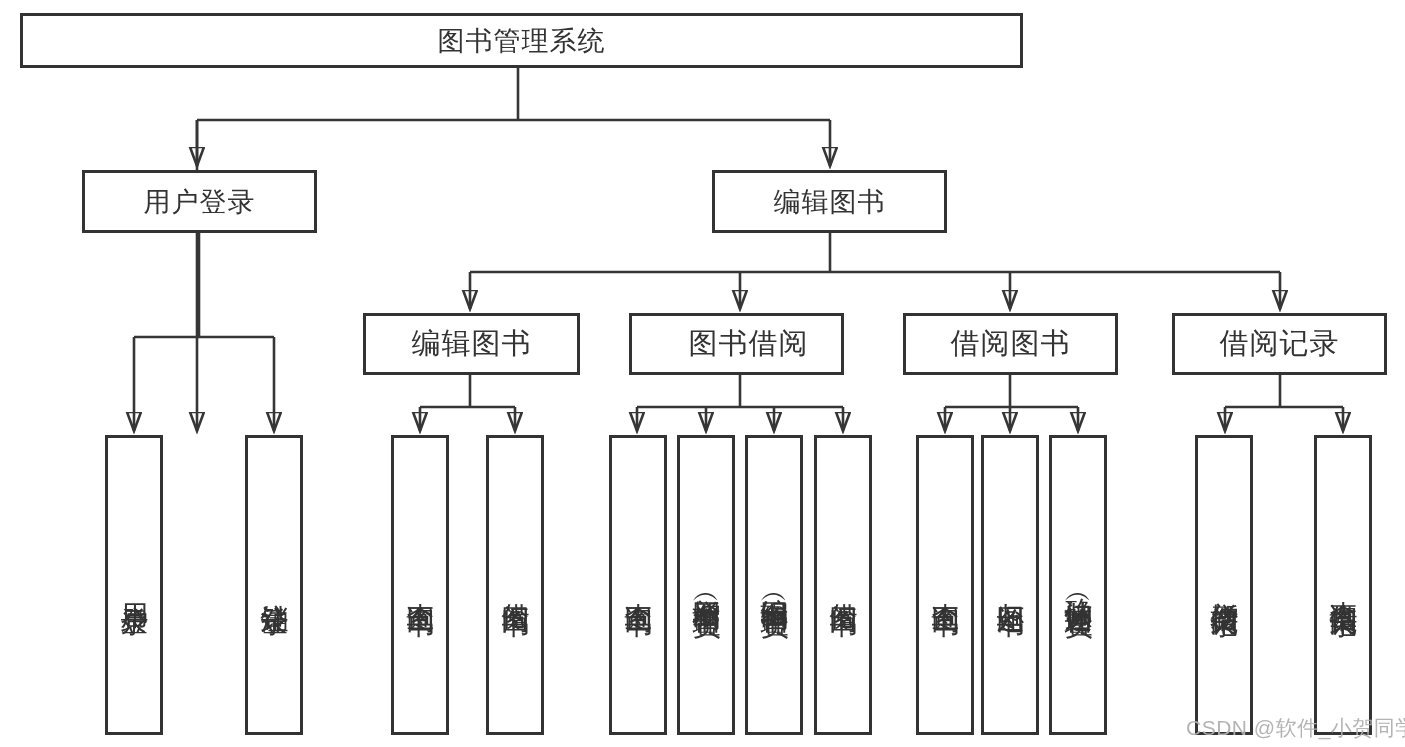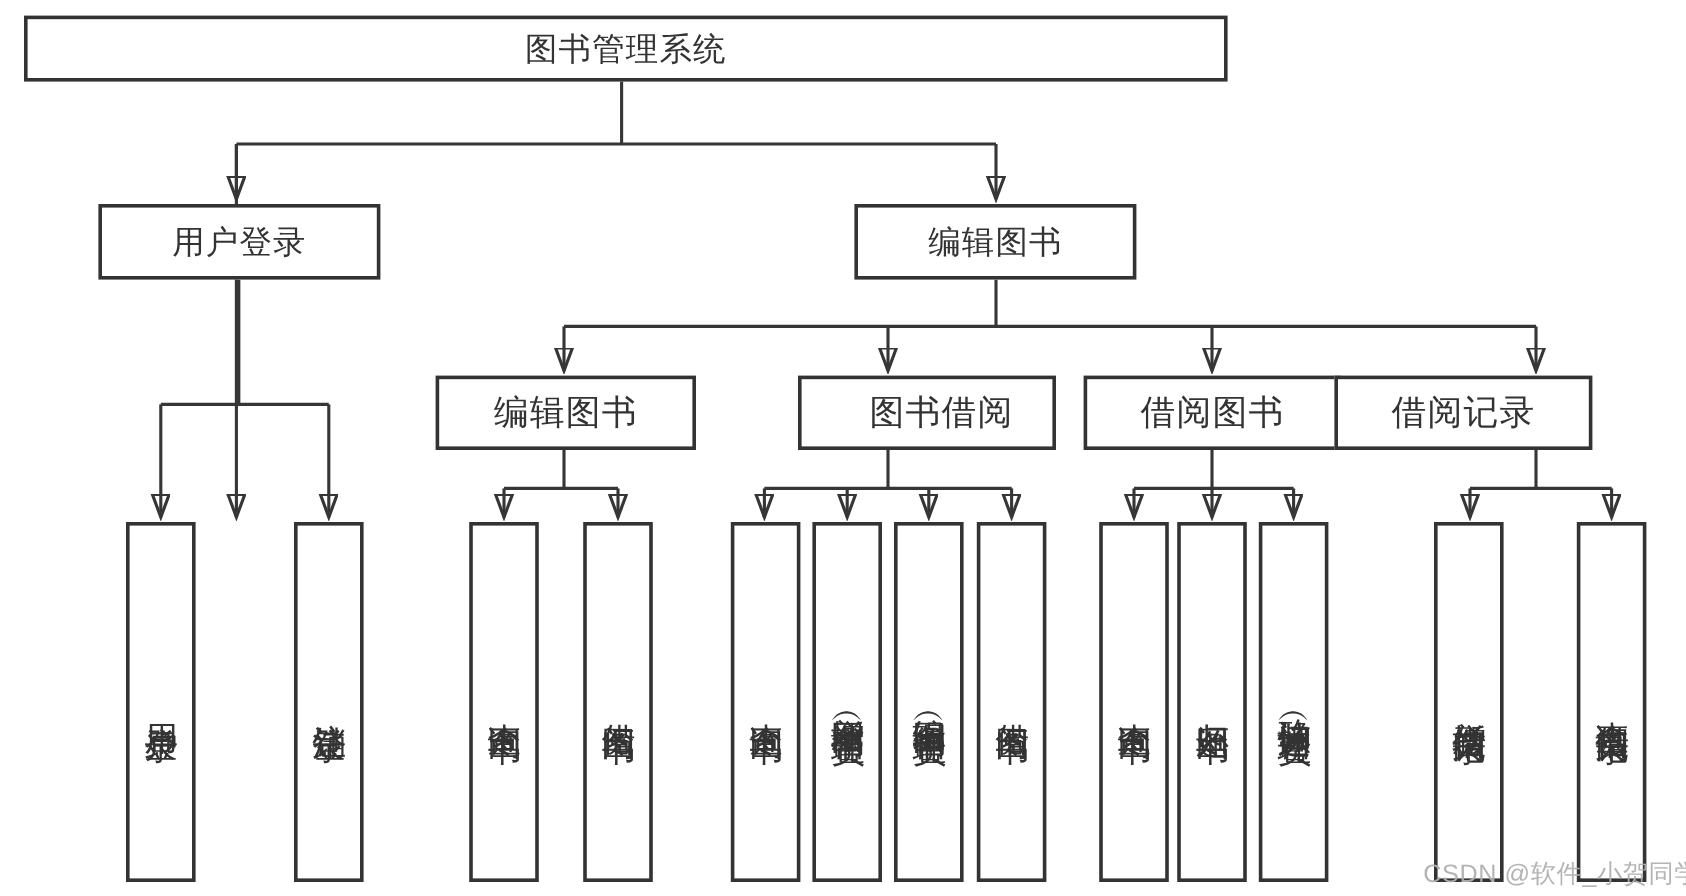--- a/index.html
+++ b/index.html
@@ -118,27 +118,27 @@
   <div class="box h-node" style="left:82px; top:170px; width:235px; height:63px;">
     <span>用户登录</span>
   </div>
   <div class="box h-node" style="left:712px; top:170px; width:235px; height:63px;">
     <span>编辑图书</span>
   </div>
 
   <div class="box h-node3" style="left:363px; top:313px; width:217px; height:62px;">
     <span>编辑图书</span>
   </div>
-  <div class="box h-node3" style="left:665px; top:313px; width:215px; height:62px;padding-left:24px;">
+  <div class="box h-node3" style="left:629px; top:313px; width:215px; height:62px;padding-left:24px;">
     <span>图书借阅</span>
   </div>
   <div class="box h-node3" style="left:903px; top:313px; width:215px; height:62px;">
     <span>借阅图书</span>
   </div>
-  <div class="box h-node3" style="left:1112px; top:313px; width:215px; height:62px;">
+  <div class="box h-node3" style="left:1172px; top:313px; width:215px; height:62px;">
     <span>借阅记录</span>
   </div>
 
   <div class="box leaf" style="left:105px; top:435px; width:58px; height:300px;">
     <span>用户登录</span>
   </div>
   <div class="box leaf" style="left:245px; top:435px; width:58px; height:300px;">
     <span>注销登录</span>
   </div>
 

